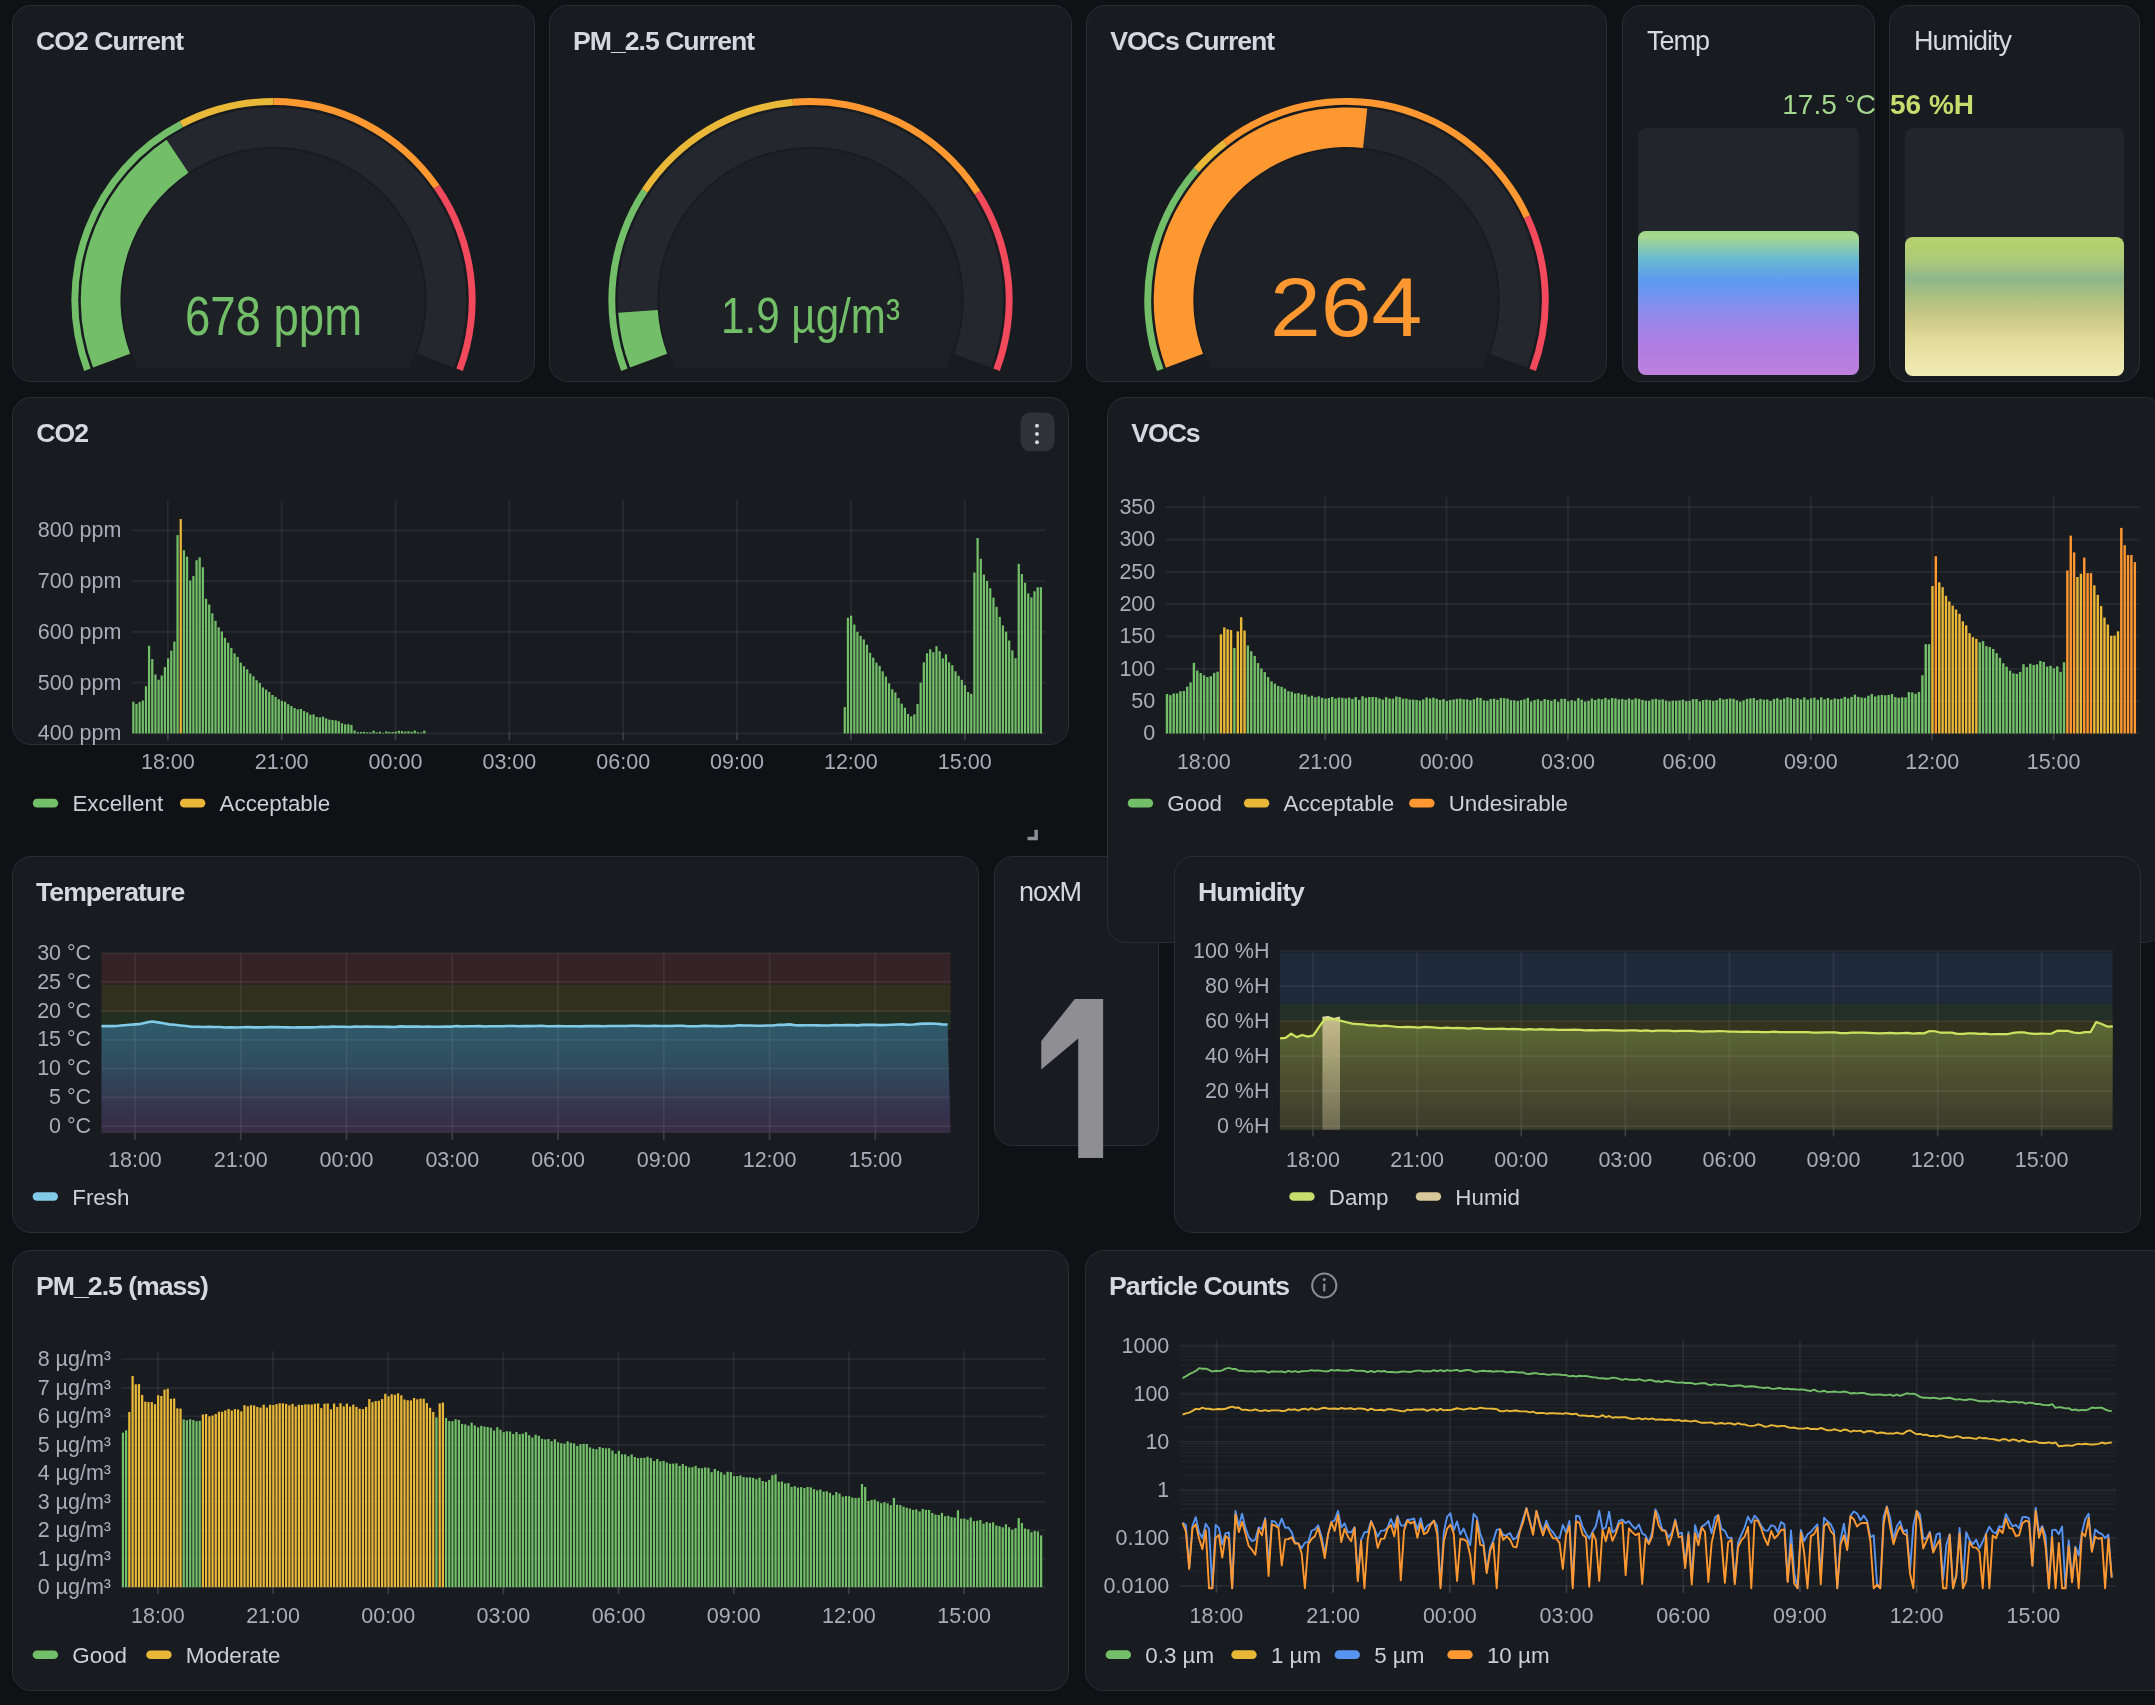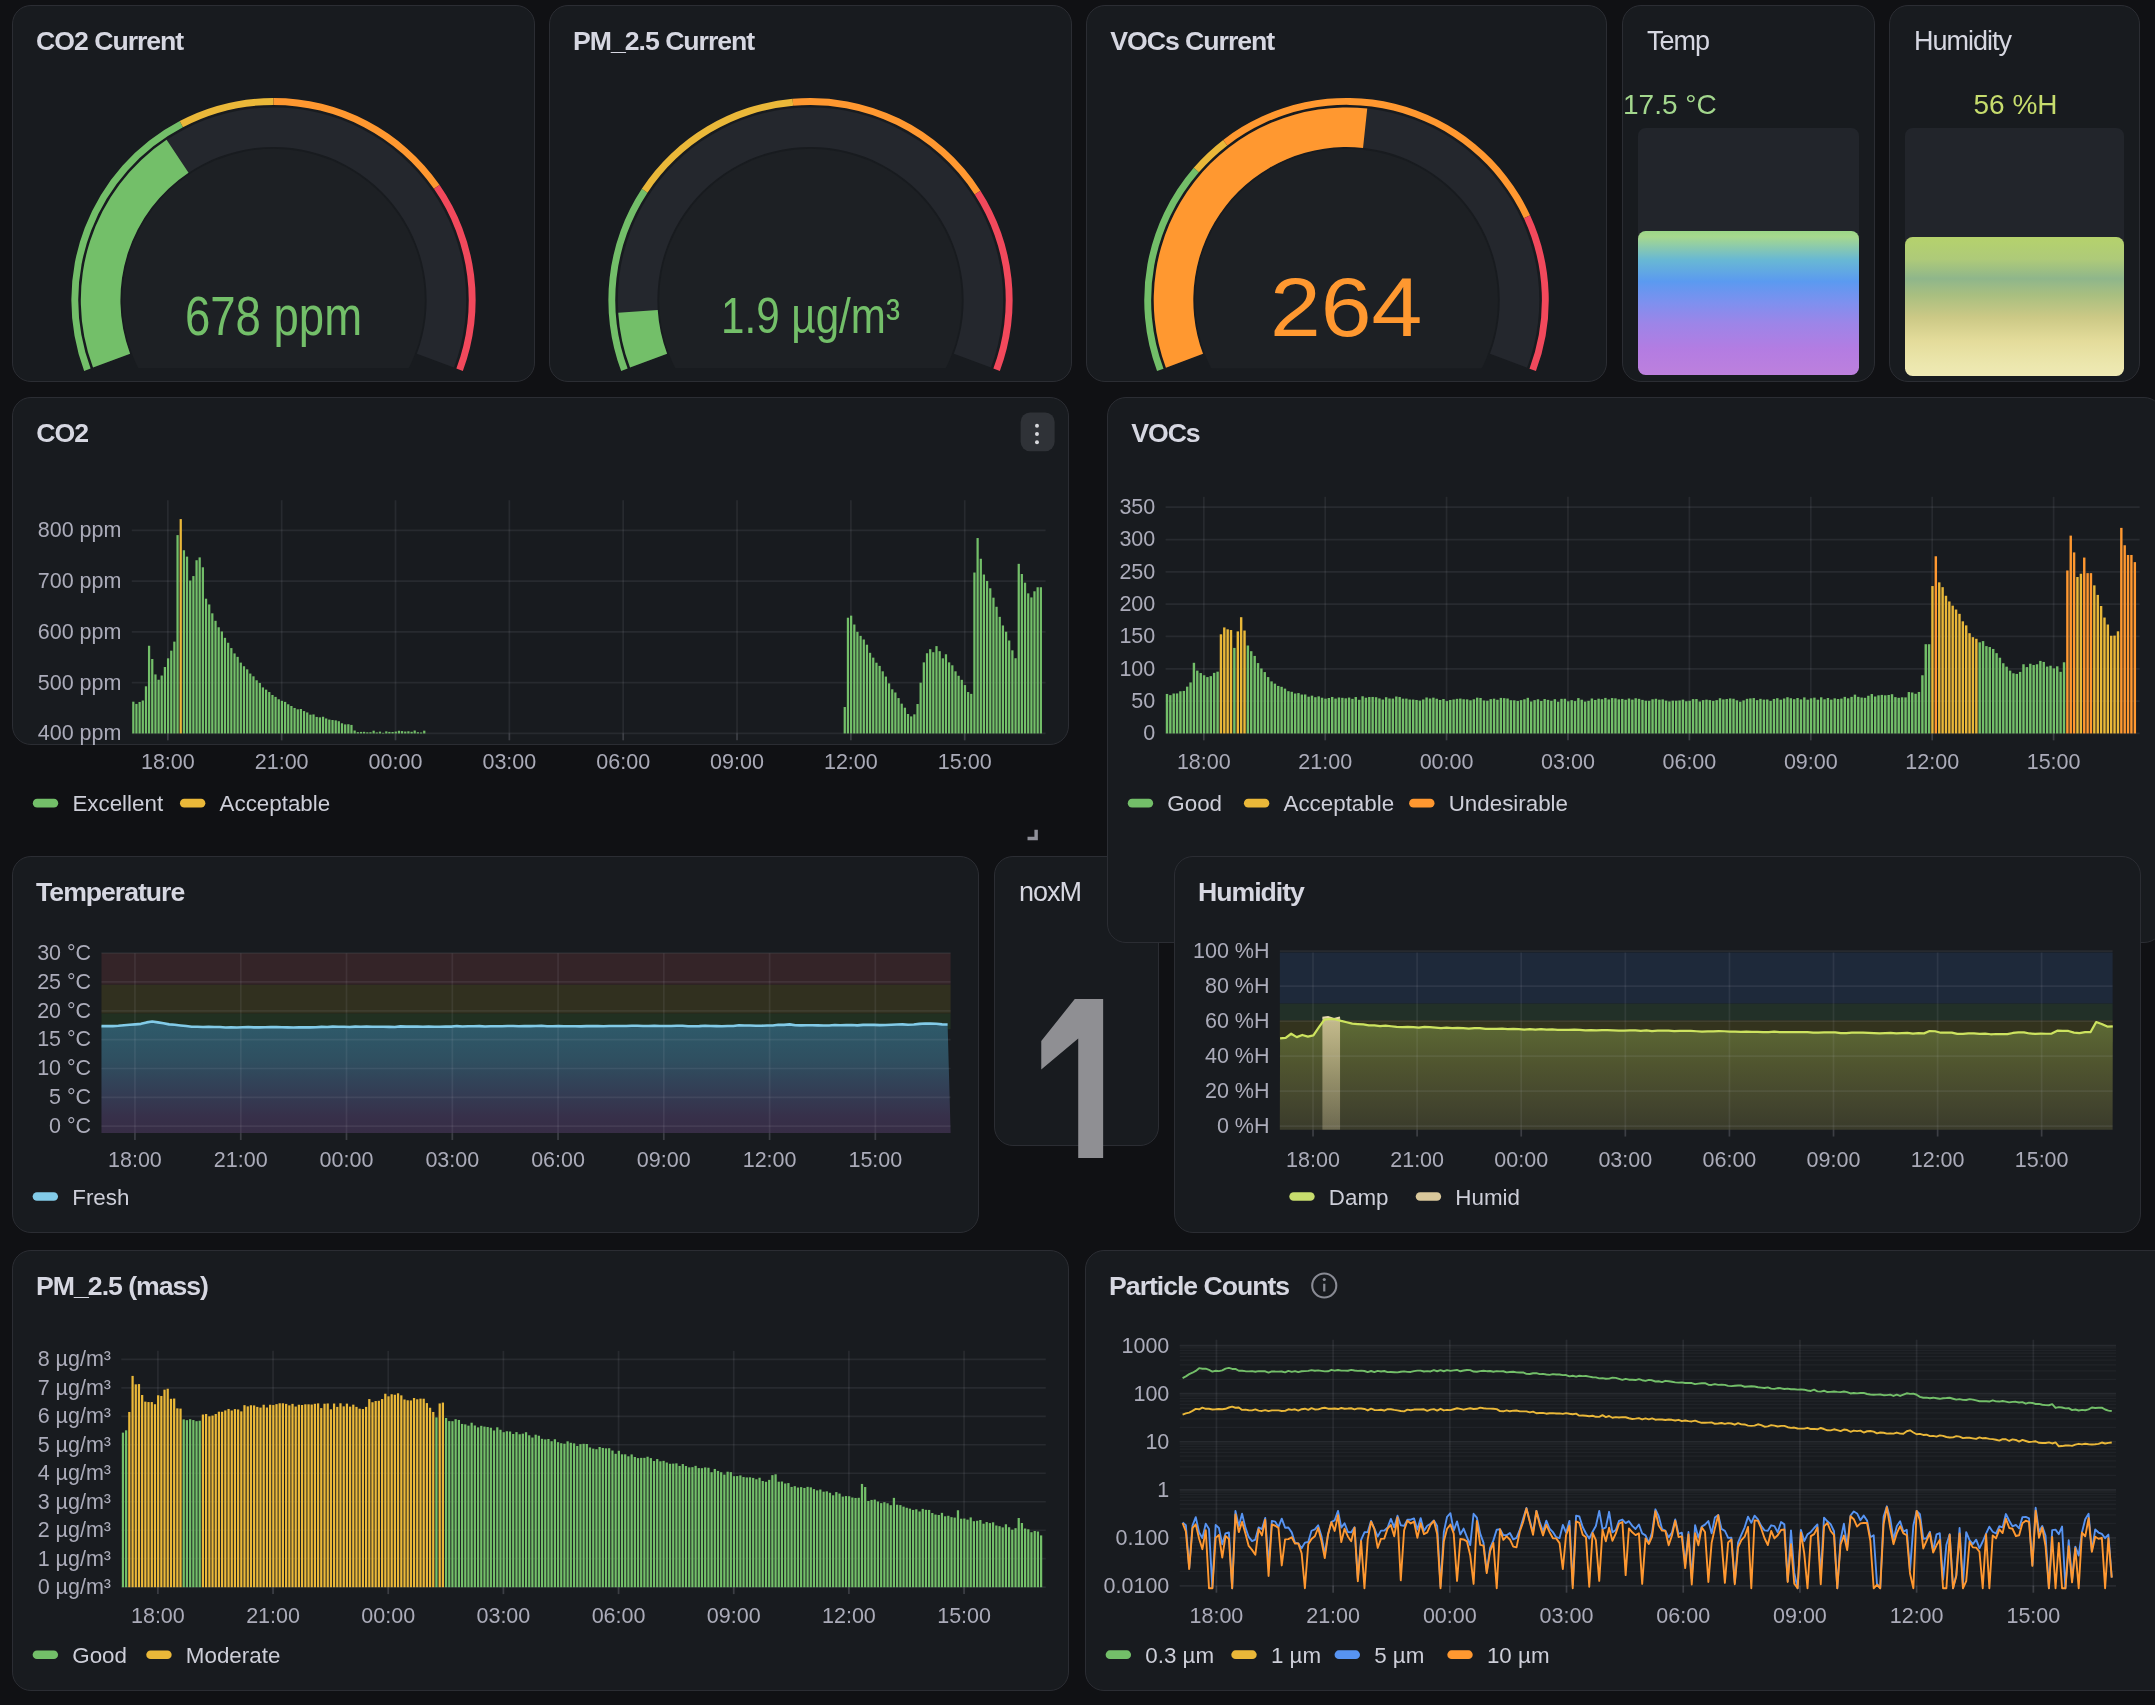--- a/index.html
+++ b/index.html
@@ -60,27 +60,27 @@
       <path d="M1344.4 431.3 A235 235 0 0 1 1387.0 195.0 L1393.0 200.3 A227 227 0 0 0 1351.9 428.5 Z" fill="#73BF69"></path>
       <path d="M1387.0 195.0 A235 235 0 0 1 1421.2 162.7 L1426.1 169.1 A227 227 0 0 0 1393.0 200.3 Z" fill="#EAB839"></path>
       <path d="M1421.2 162.7 A235 235 0 0 1 1777.8 250.4 L1770.6 253.8 A227 227 0 0 0 1426.1 169.1 Z" fill="#FF9830"></path>
       <path d="M1777.8 250.4 A235 235 0 0 1 1784.6 431.3 L1777.1 428.5 A227 227 0 0 0 1770.6 253.8 Z" fill="#F2495C"></path>
       <path d="M1354.7 427.4 A224 224 0 0 1 1588.6 126.3 L1583.7 172.0 A178 178 0 0 0 1397.8 411.3 Z" fill="#FF9830"></path>
       <text x="1564" y="391" text-anchor="middle" textLength="177" lengthAdjust="spacingAndGlyphs" font-size="96" font-weight="500" fill="#FF9830">264</text>
     </svg>
   </div>
 <div class="panel" style="left:1622px;top:5.2px;width:253px;height:377px">
     <div class="ptitle2" style="left:24px;top:20px">Temp</div>
-    <div style="position:absolute;left:0;top:83px;width:253px;text-align:left;font-size:28px;font-weight:500;color:#a3d78d">17.5 °C</div>
+    <div style="position:absolute;left:0;top:83px;width:253px;text-align:right;font-size:28px;font-weight:500;color:#a3d78d">17.5 °C</div>
     <div style="position:absolute;left:14.6px;top:122px;width:221px;height:247px;background:#22252b;border-radius:7.7px"></div>
     <div style="position:absolute;left:14.6px;top:225px;width:221px;height:144px;background:linear-gradient(180deg, #9cd687 0%, #a6d88e 4%, #68b8d4 20%, #5b9af0 35%, #7e90ef 50%, #9c85e8 64%, #b37ce2 82%, #bd80dd 100%);border-radius:7.7px"></div>
   </div>
 <div class="panel" style="left:1889px;top:5.2px;width:251px;height:377px">
     <div class="ptitle2" style="left:24px;top:20px">Humidity</div>
-    <div style="position:absolute;left:0;top:83px;width:251px;text-align:center;font-size:28px;font-weight:400;color:#c6dc6d">56 %H</div>
+    <div style="position:absolute;left:0;top:83px;width:251px;text-align:left;font-size:28px;font-weight:700;color:#c6dc6d">56 %H</div>
     <div style="position:absolute;left:14.6px;top:122px;width:219px;height:247px;background:#22252b;border-radius:7.7px"></div>
     <div style="position:absolute;left:14.6px;top:231px;width:219px;height:139px;background:linear-gradient(180deg, #b5d26c 0%, #aeca79 16%, #8fb68b 30%, #a9bf80 42%, #ccc986 58%, #e4dc9b 75%, #ece7ae 92%, #efe9b4 100%);border-radius:7.7px"></div>
   </div>
 <div class="panel" style="left:994px;top:856px;width:165px;height:290px">
     <div class="ptitle2" style="left:24px;top:20px">noxM</div>
     <svg width="165" height="377" viewBox="1155 995 192 438">
       <path d="M1282 1161 L1282 1346 L1253 1346 L1253 1207 L1210 1243 L1210 1210 L1249 1161 Z" fill="#8f8f93"></path>
     </svg>
   </div>
 <div class="panel" style="left:12px;top:397px;width:1057px;height:348px">

